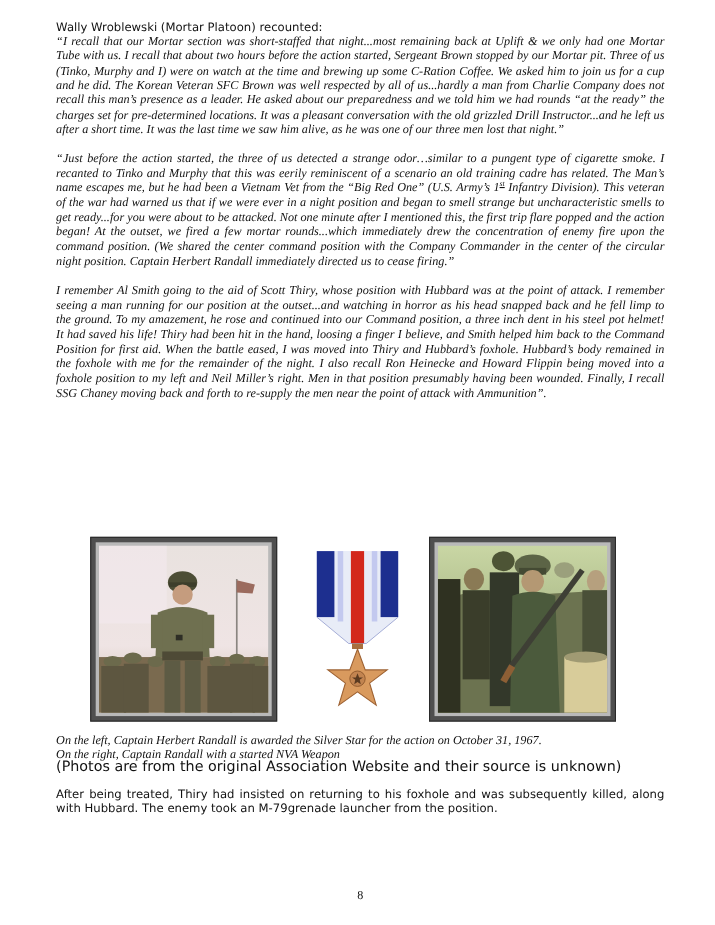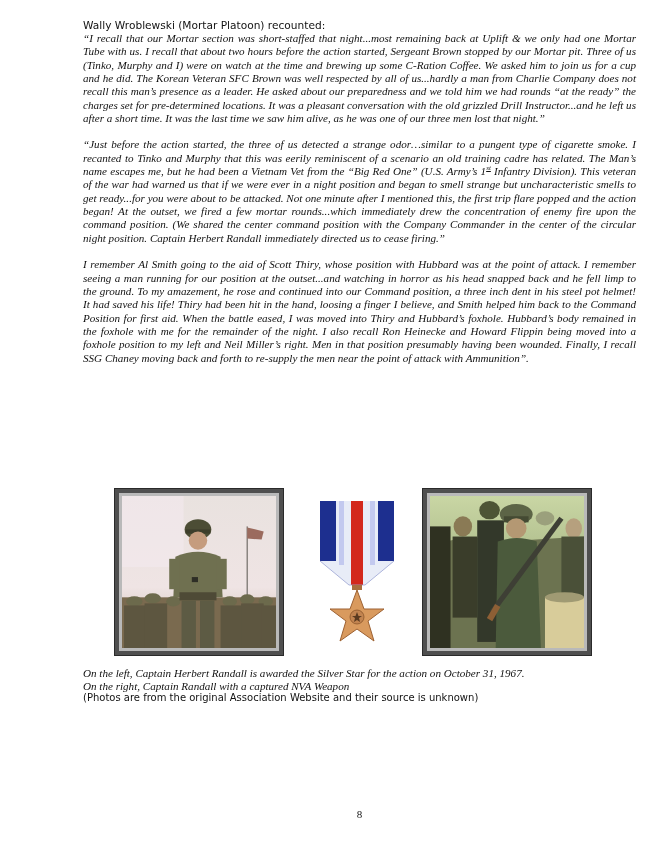--- a/index.html
+++ b/index.html
@@ -1,31 +1,31 @@
 <!DOCTYPE html>
 <html><head>
 <meta charset="utf-8">
 <style>
   html, body { margin: 0; padding: 0; background: #ffffff; }
   body { width: 650px; height: 841px; position: relative; overflow: hidden; color: #111; }
-  .page { position: absolute; left: 51px; top: 19px; width: 553px; margin-left: 32px; }
+  .page { position: absolute; left: 51px; top: 19px; width: 553px; }
   .sans { font-family: "DejaVu Sans", "Liberation Sans", sans-serif; font-size: 10.6px; line-height: 13px; }
   .serif-it { font-family: "Liberation Serif", "DejaVu Serif", serif; font-style: italic; font-size: 11.1px; line-height: 13.35px; text-align: justify; margin: 0; }
   .gap { height: 13px; }
   sup { font-size: 7px; line-height: 0; vertical-align: super; text-decoration: underline; }
   .figure { position: absolute; left: 0; top: 468px; width: 553px; height: 178px; }
   .frame { position: absolute; top: 1px; width: 170px; height: 168px; background: #4f4f4f; border: 1px solid #2a2a2a; box-sizing: border-box; padding: 4px; }
   .frame .inner { width: 100%; height: 100%; background: #b9b9b9; padding: 3px; box-sizing: border-box; }
   .frame svg { display: block; width: 100%; height: 100%; }
   .frame-left { left: 31px; }
   .frame-right { left: 339px; }
   .medal { position: absolute; left: 234px; top: 14px; width: 80px; height: 160px; }
   .caption { position: absolute; left: 0; top: 648px; width: 553px; text-align: left; }
   .cap-line { font-family: "Liberation Serif", "DejaVu Serif", serif; font-style: italic; font-size: 11.1px; line-height: 13px; }
-  .cap-small { font-family: "DejaVu Sans", "Liberation Sans", sans-serif; font-size: 10px; line-height: 9px; }
+  .cap-small { font-family: "DejaVu Sans", "Liberation Sans", sans-serif; font-size: 13px; line-height: 9px; }
   .after { position: absolute; left: 0; top: 697px; width: 553px; text-align: justify; }
   .pagenum { position: absolute; left: 0; top: 789px; width: 553px; text-align: center; font-family: "Liberation Serif", "DejaVu Serif", serif; font-size: 11px; }
 </style>
 </head>
 <body>
 
 <div class="page">
   <div class="sans">Wally Wroblewski (Mortar Platoon) recounted:</div>
   <p class="serif-it">“I recall that our Mortar section was short-staffed that night...most remaining back at Uplift &amp; we only had one Mortar Tube with us. I recall that about two hours before the action started, Sergeant Brown stopped by our Mortar pit. Three of us (Tinko, Murphy and I) were on watch at the time and brewing up some C-Ration Coffee. We asked him to join us for a cup and he did. The Korean Veteran SFC Brown was well respected by all of us...hardly a man from Charlie Company does not recall this man’s presence as a leader.  He asked about our preparedness and we told him we had rounds “at the ready” the charges set for pre-determined locations. It was a pleasant conversation with the old grizzled Drill Instructor...and he left us after a short time.  It was the last time we saw him alive, as he was one of our three men lost that night.”</p>
   <div class="gap"></div>
@@ -120,19 +120,20 @@
           <line x1="58" y1="122" x2="66" y2="108" stroke="#8d5f35" stroke-width="6"></line>
           <rect x="112" y="100" width="38" height="50" fill="#d8cc9a"></rect>
           <ellipse cx="131" cy="100" rx="19" ry="5" fill="#a09a73"></ellipse>
         </svg>
       </div>
     </div>
   </div>
 
   <div class="caption">
     <div class="cap-line">On the left, Captain Herbert Randall is awarded the Silver Star for the action on October 31, 1967.</div>
-    <div class="cap-line">On the right, Captain Randall with a captured NVA Weapon</div>
+    <div class="cap-line">On the right, Captain Randall with a started NVA Weapon</div>
     <div class="cap-small">(Photos are from the original Association Website and their source is unknown)</div>
   </div>
 
+  <div class="after sans">After being treated, Thiry had insisted on returning to his foxhole and was subsequently killed, along with Hubbard.  The enemy took an M-79grenade launcher from the position.</div>
 
   <div class="pagenum">8</div>
 </div>
 
 </body></html>

